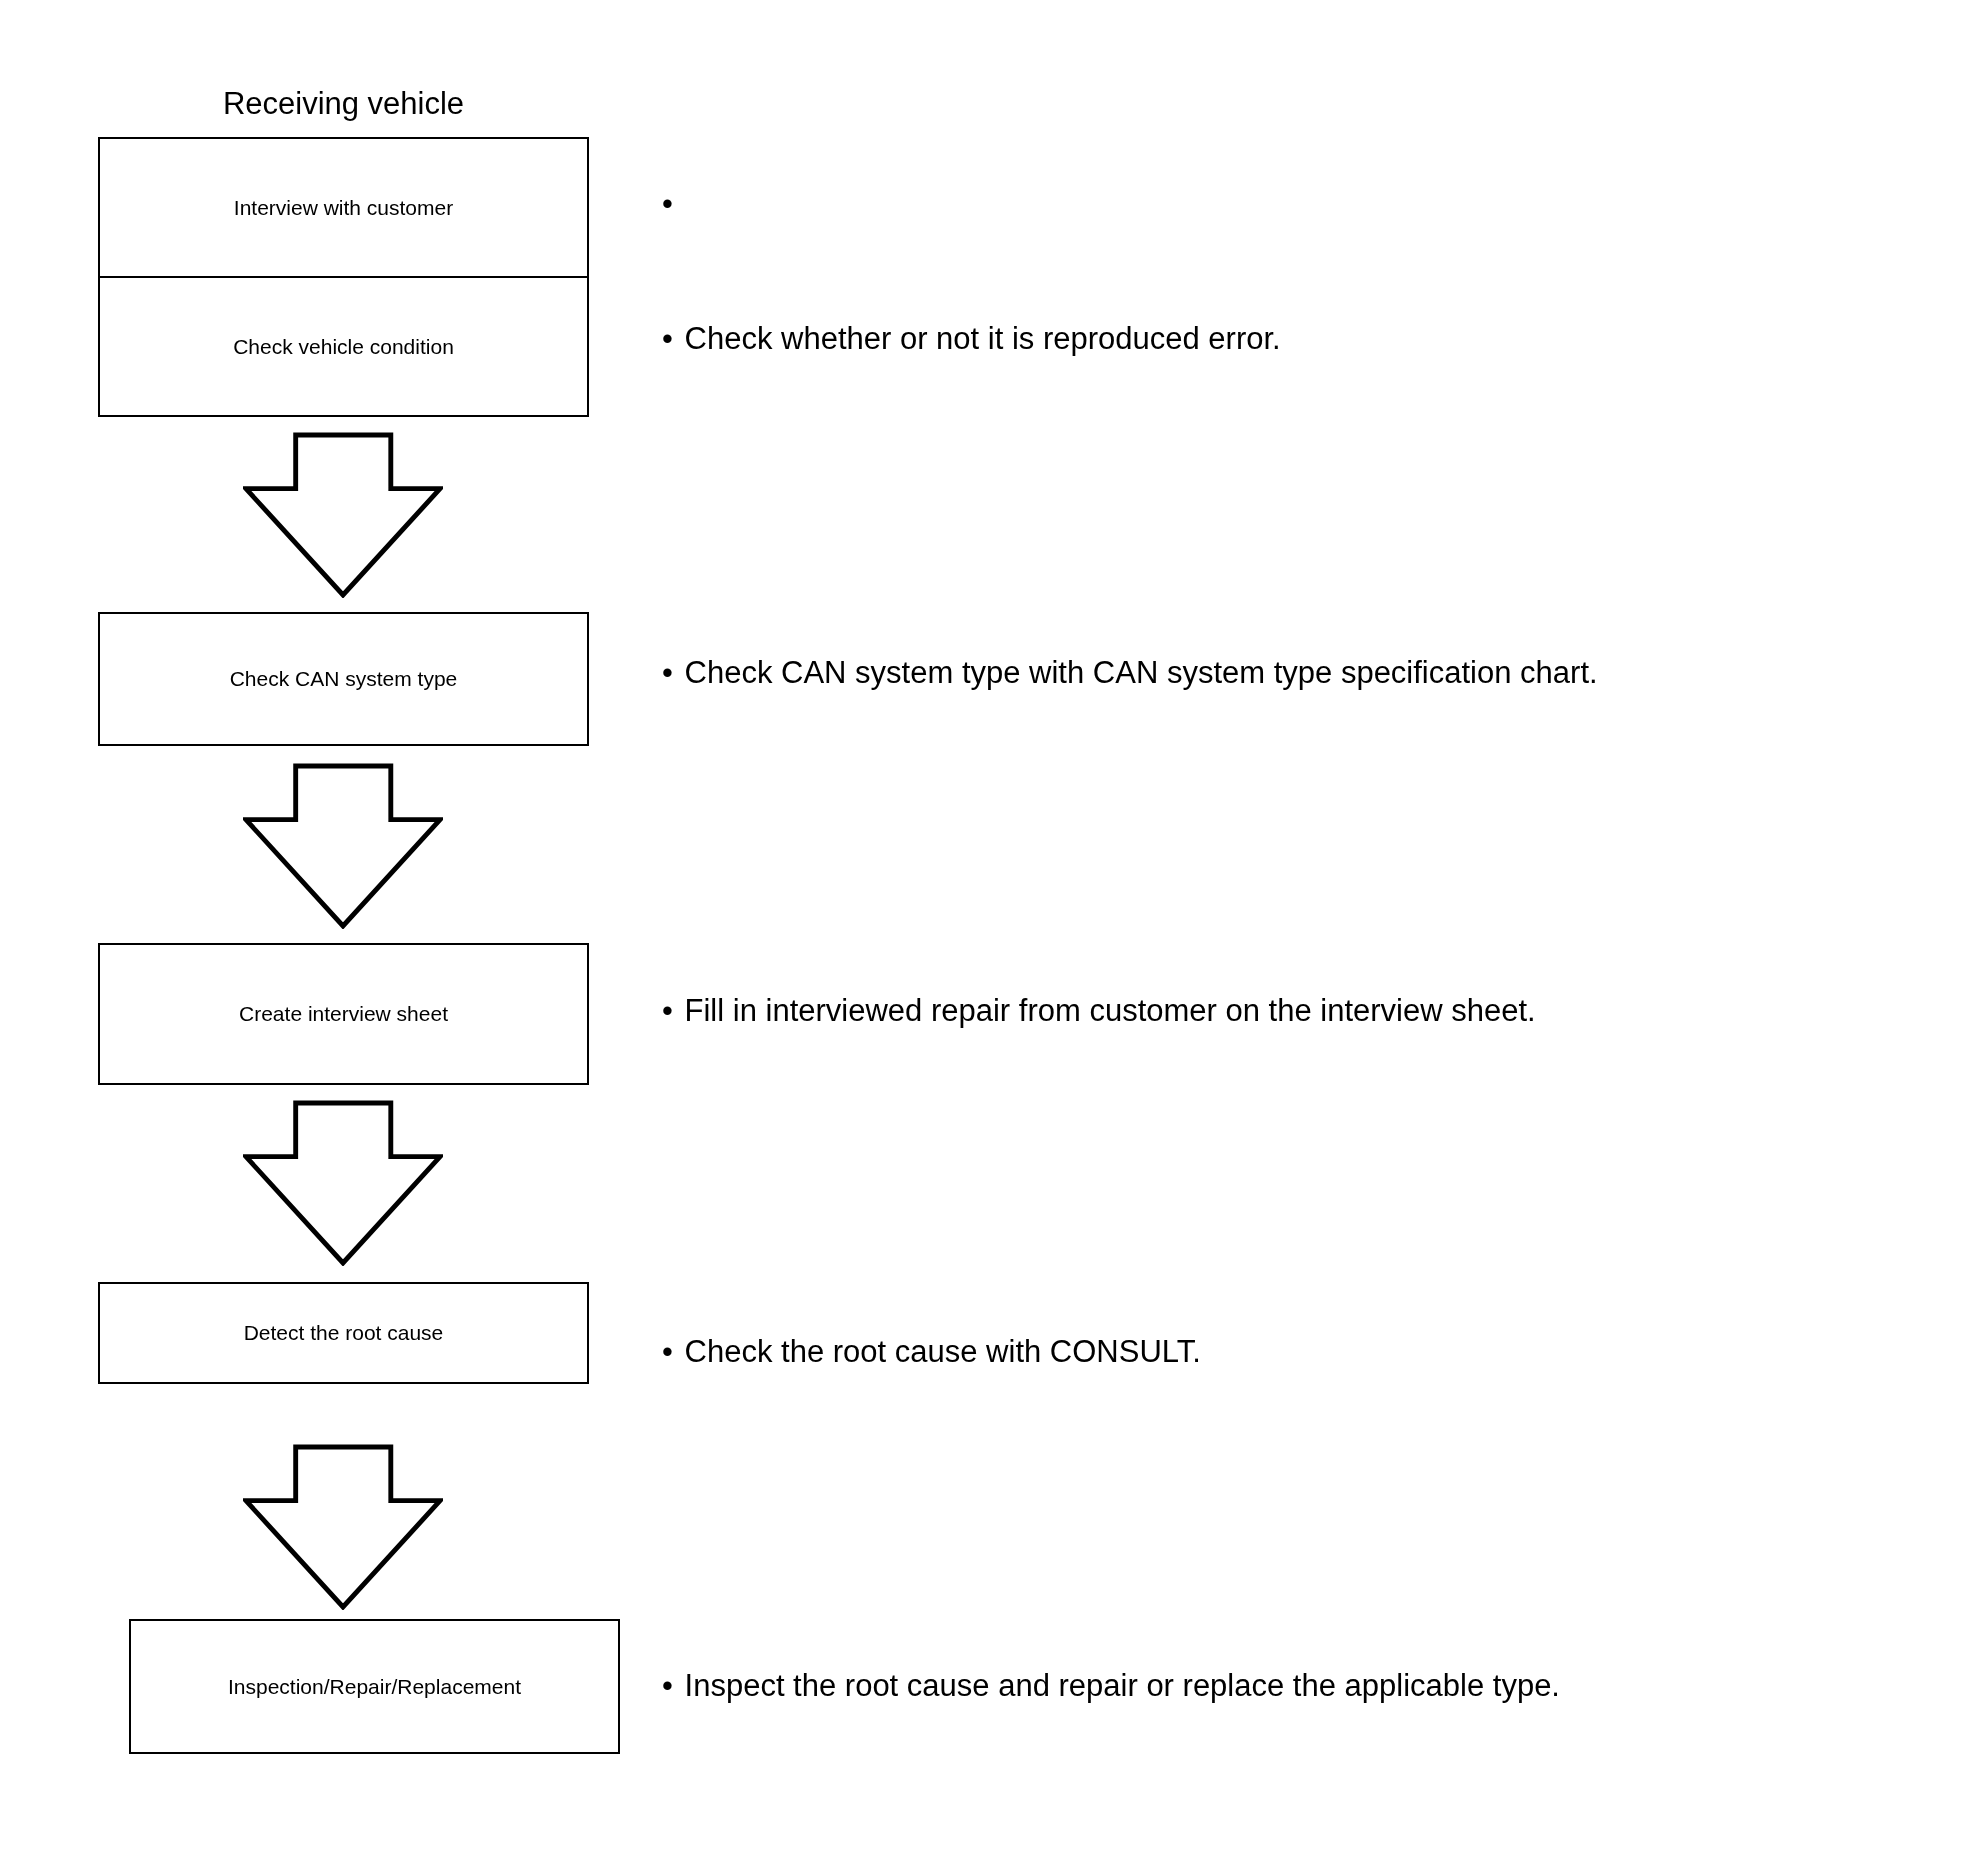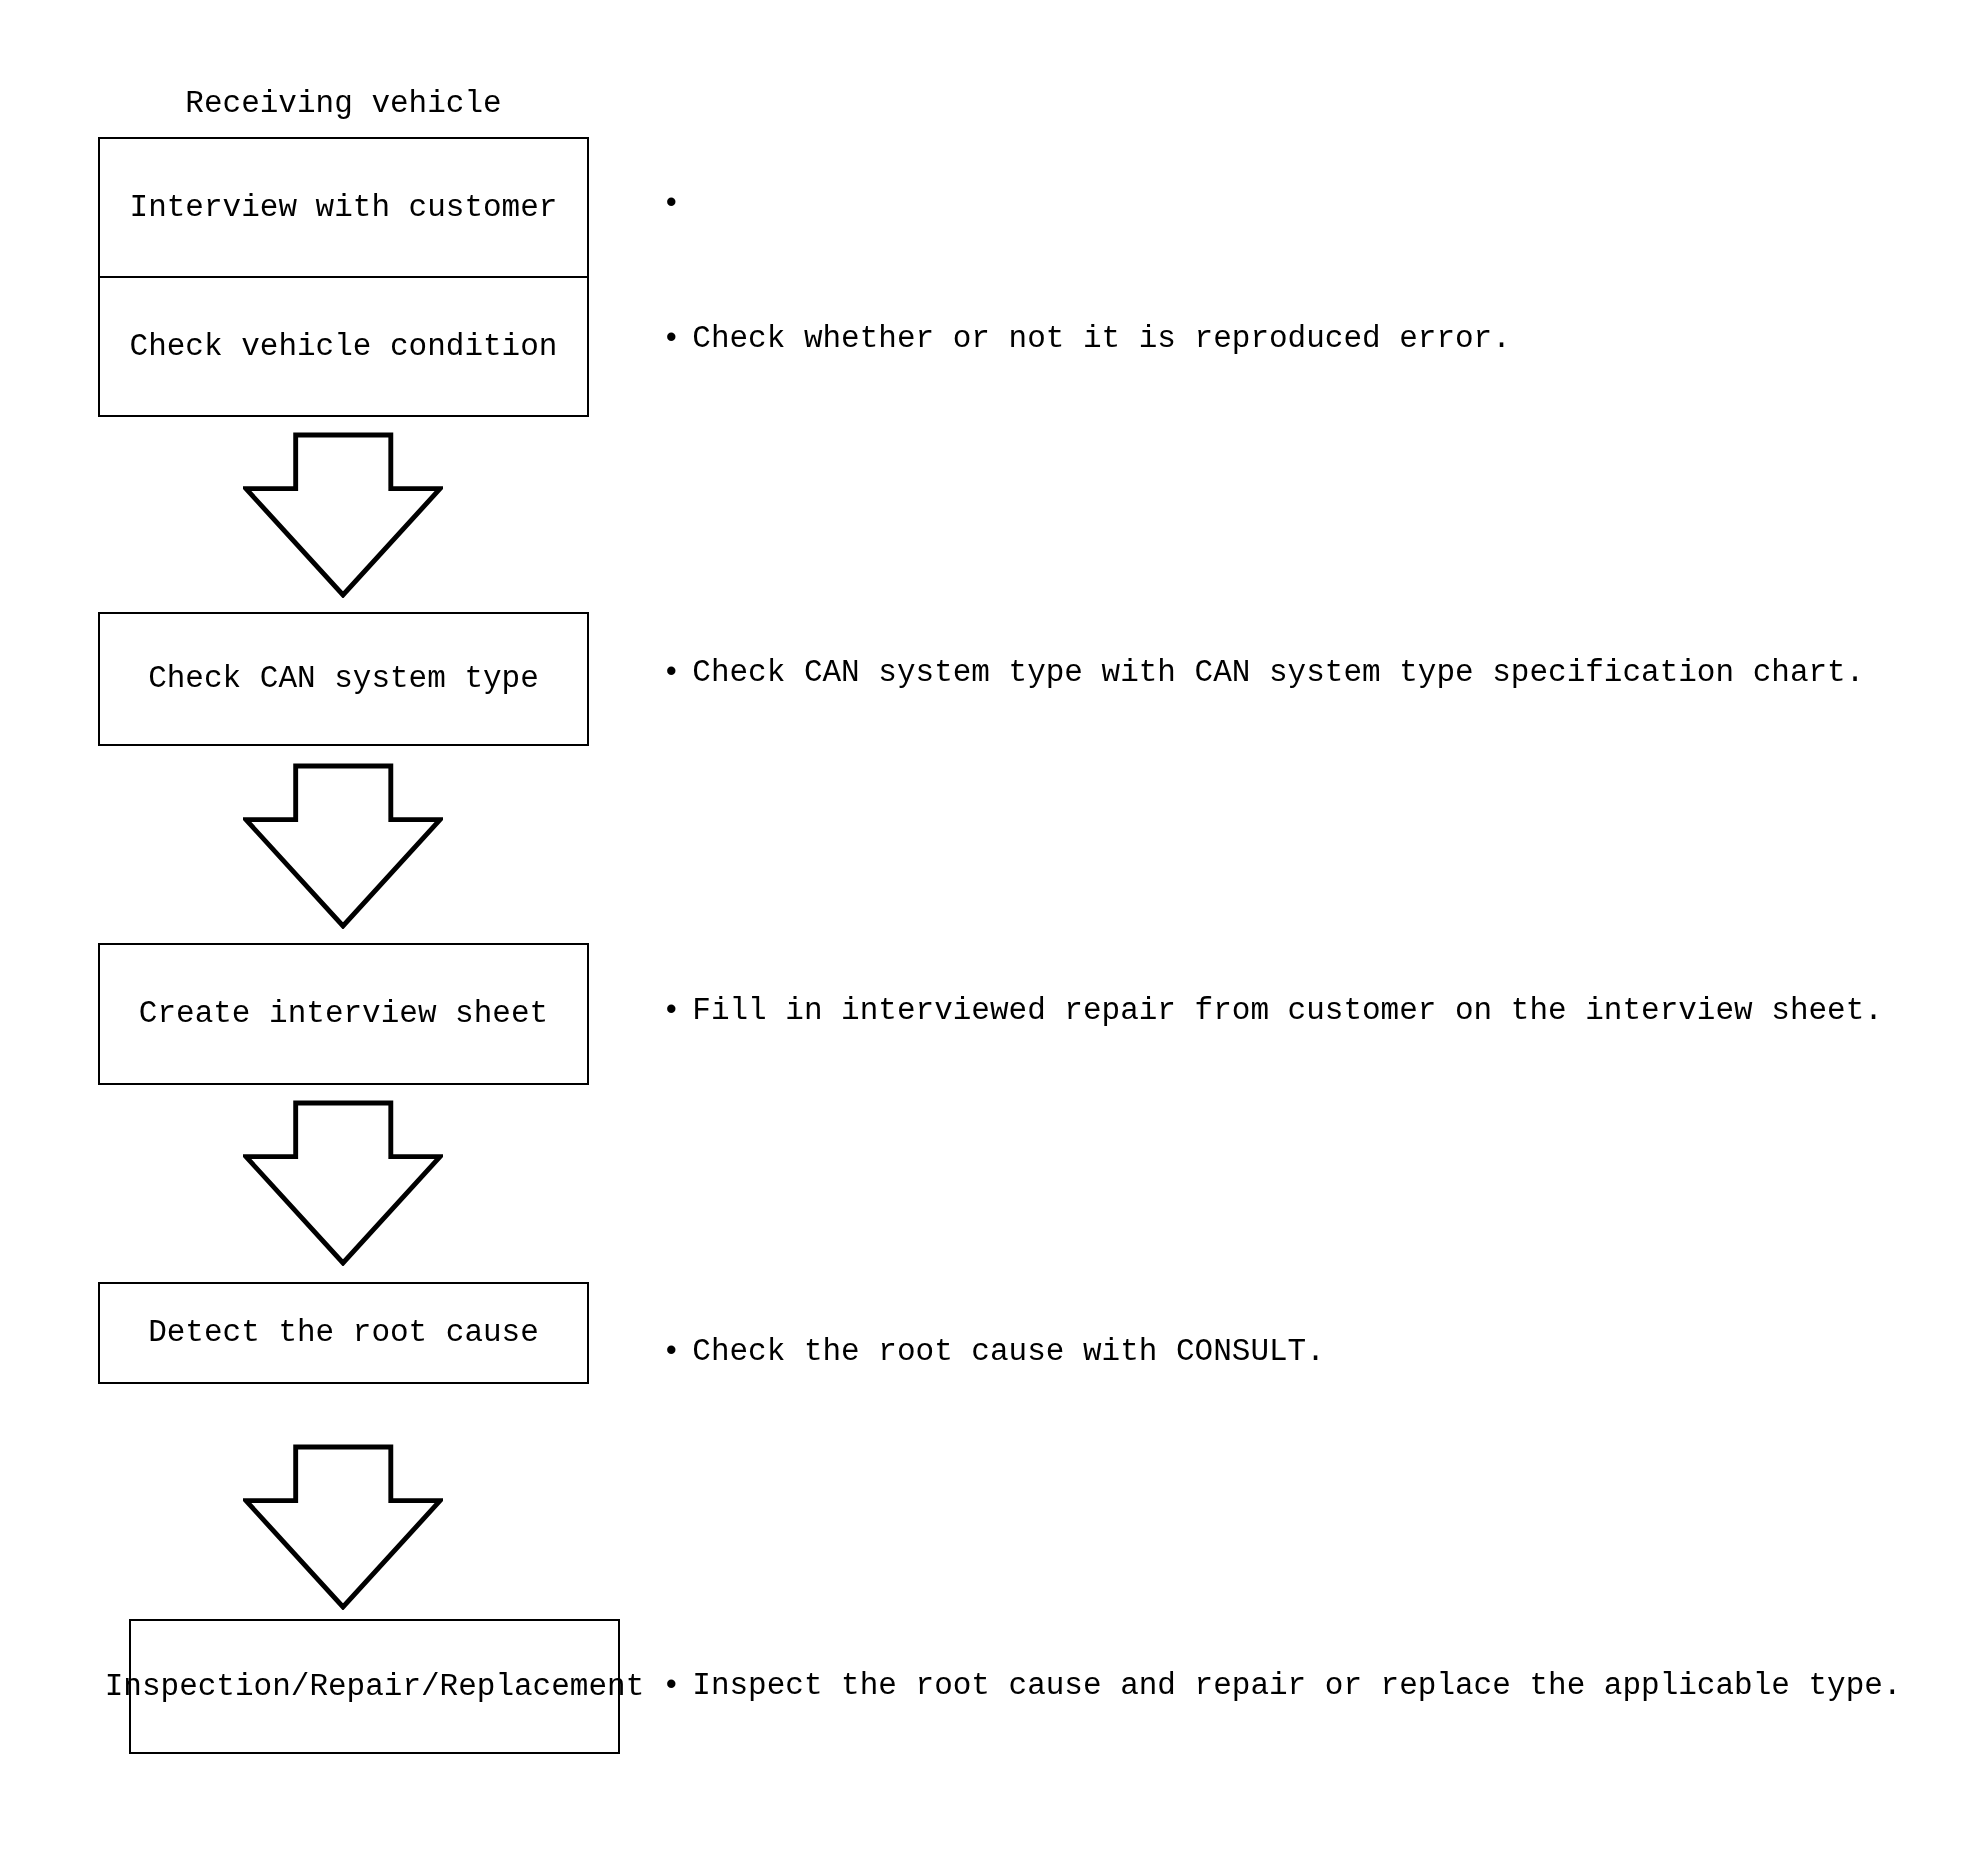--- a/index.html
+++ b/index.html
@@ -5,21 +5,21 @@
   html, body {
     margin: 0;
     padding: 0;
     background: #ffffff;
   }
   #canvas {
     position: relative;
     width: 1975px;
     height: 1871px;
     background: #ffffff;
-    font-family: Liberation Mono, monospace;
+    font-family: Liberation Sans, sans-serif;
     color: #000000;
   }
   .flow-title {
     position: absolute;
     left: 98px;
     top: 84px;
     width: 491px;
     text-align: center;
     font-size: 31px;
     line-height: 39px;
@@ -35,21 +35,21 @@
     align-items: center;
     justify-content: center;
   }
   .bordered {
     border: 2.9px solid #000000;
   }
   .light-border {
     border: 2.4px solid #000000;
   }
   .box-label {
-    font-size: 31px;
+    font-size: 21px;
     line-height: 38px;
     text-align: center;
     white-space: nowrap;
   }
   .double-box {
     position: absolute;
     left: 98px;
     top: 137px;
     width: 491px;
     height: 280px;

